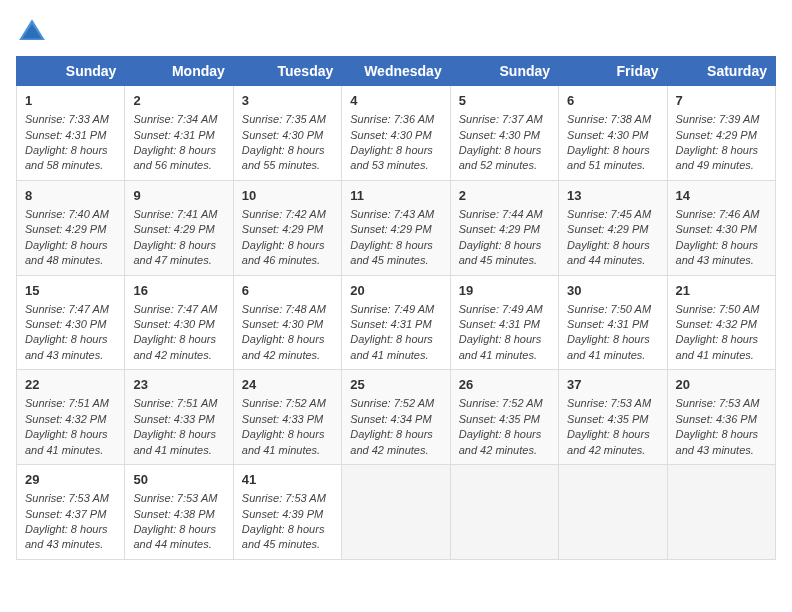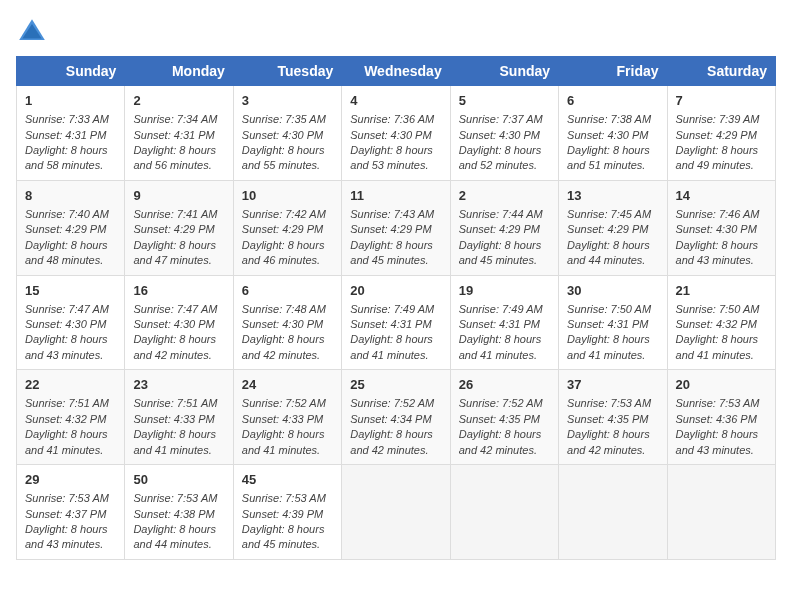--- a/index.html
+++ b/index.html
@@ -251,21 +251,21 @@
       <tr>
         <td>
         <span class="day-number">29</span>
         <span class="day-info">Sunrise: 7:53 AM<br>Sunset: 4:37 PM<br>Daylight: 8 hours and 43 minutes.</span>
       </td>
         <td>
         <span class="day-number">50</span>
         <span class="day-info">Sunrise: 7:53 AM<br>Sunset: 4:38 PM<br>Daylight: 8 hours and 44 minutes.</span>
       </td>
         <td>
-        <span class="day-number">45</span>
+        <span class="day-number">41</span>
         <span class="day-info">Sunrise: 7:53 AM<br>Sunset: 4:39 PM<br>Daylight: 8 hours and 45 minutes.</span>
       </td>
         <td class="empty-cell"></td>
         <td class="empty-cell"></td>
         <td class="empty-cell"></td>
         <td class="empty-cell"></td>
       </tr>
     </tbody>
 </table>
 

